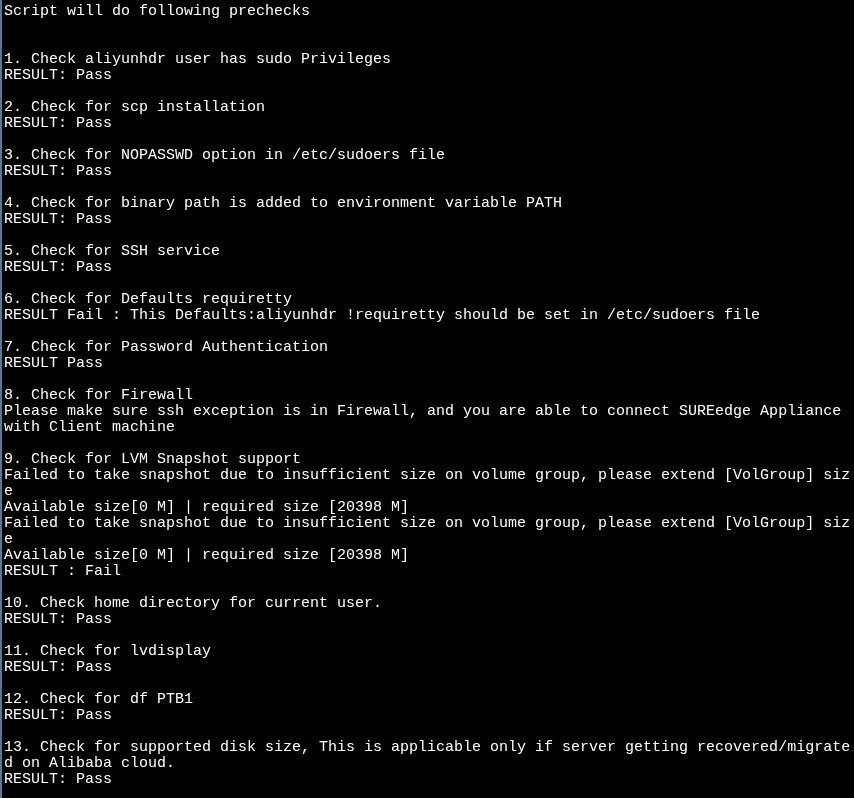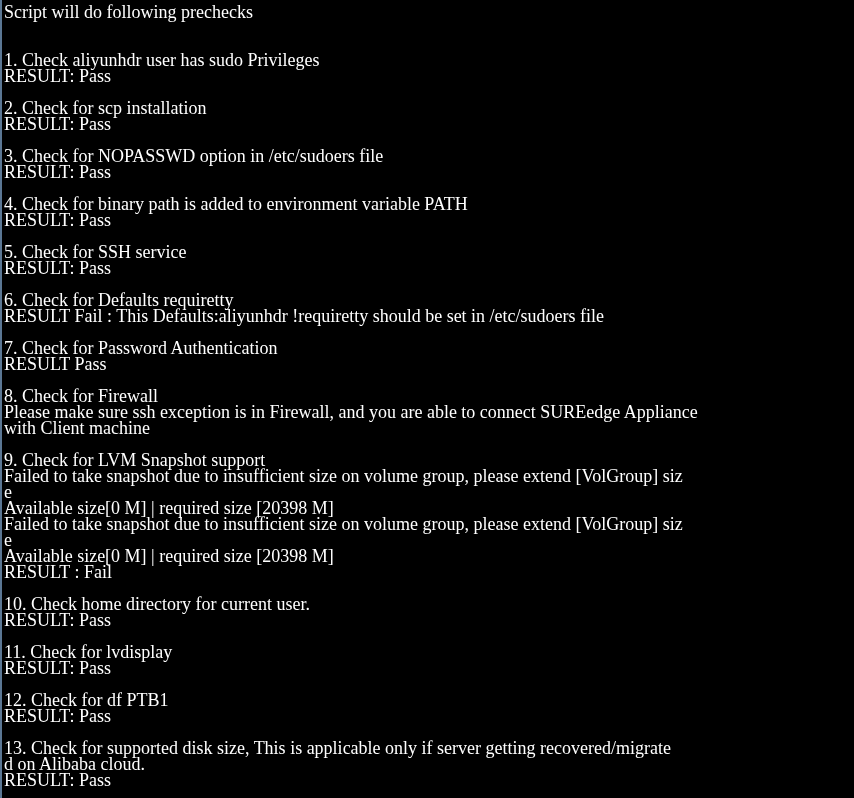--- a/index.html
+++ b/index.html
@@ -32,22 +32,22 @@
   }
   #terminal-output {
     position: absolute;
     left: 4px;
     top: 4px;
     width: 846px;
     margin: 0;
     padding: 0;
     color: #ffffff;
     background: transparent;
-    font-family: Liberation Serif, serif;
-    font-size: 18px;
+    font-family: Liberation Mono, monospace;
+    font-size: 15px;
     line-height: 16px;
     letter-spacing: 0px;
     white-space: pre;
     -webkit-font-smoothing: none;
     font-smooth: never;
   }
   .term-line {
     display: block;
     height: 16px;
     line-height: 16px;

